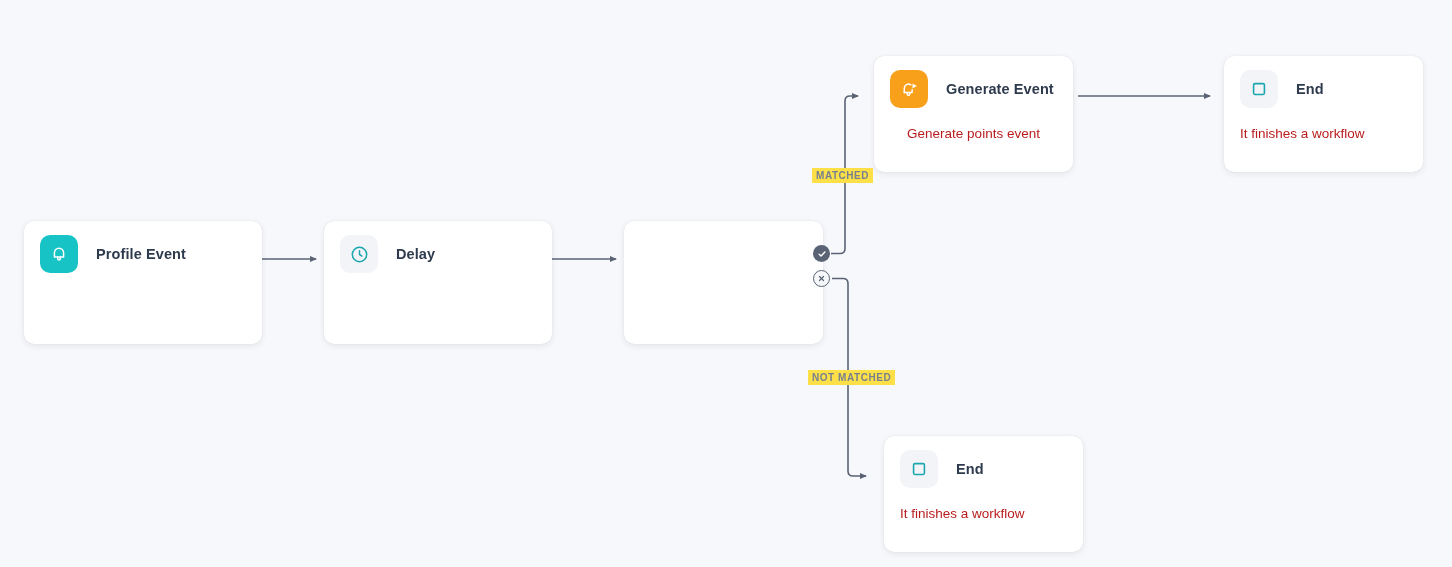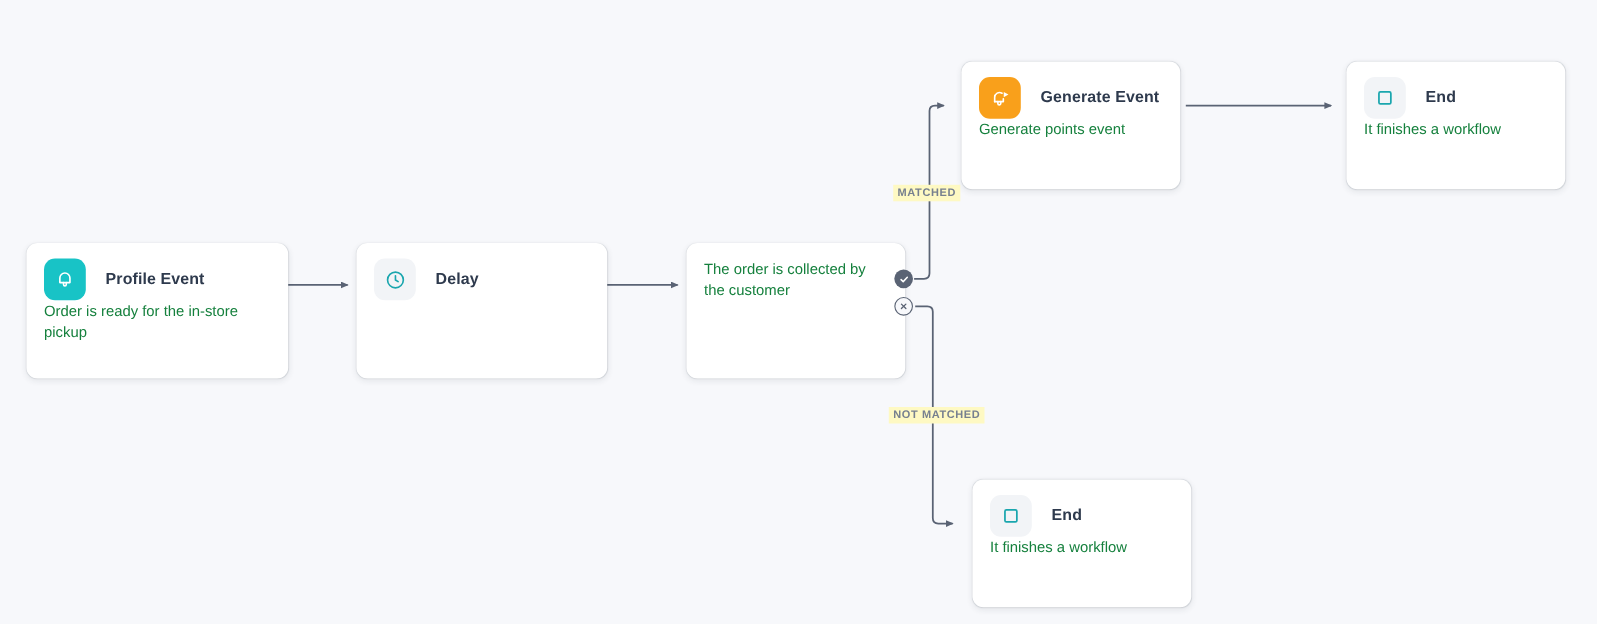--- a/index.html
+++ b/index.html
@@ -58,31 +58,31 @@
 
   .node-title {
     margin-left: 18px;
     font-size: 14.5px;
     font-weight: bold;
     color: #2e3a4d;
     letter-spacing: 0.1px;
     white-space: nowrap;
   }
   .node-desc {
-    margin-top: 0;
+    margin-top: 16px;
     font-size: 13.5px;
     line-height: 19px;
-    color: #15803d;
+    color: #b91c1c;
   }
 
   
   #node-profile-event  { left: 24px;   top: 221px; width: 238px; height: 123px; }
   #node-delay          { left: 324px;  top: 221px; width: 228px; height: 123px; }
   #node-profile-filter { left: 624px;  top: 221px; width: 199px; height: 123px; }
-  #node-generate-event { left: 874px;  top: 56px;  width: 199px; height: 116px; }
+  #node-generate-event { left: 874px;  top: 56px;  width: 199px; height: 116px; text-align: center; }
   #node-end-top        { left: 1224px; top: 56px;  width: 199px; height: 116px; }
   #node-end-bottom     { left: 884px;  top: 436px; width: 199px; height: 116px; }
 
   
   .badge {
     position: absolute;
     width: 17px;
     height: 17px;
     border-radius: 50%;
     display: flex;
@@ -103,21 +103,21 @@
   }
 
   
   .edge-label {
     position: absolute;
     font-size: 10px;
     font-weight: bold;
     letter-spacing: 0.55px;
     color: #77808f;
     white-space: nowrap;
-    background: #fef9c3;
+    background: #fde047;
     padding: 2px 4px;
   }
   #label-matched     { left: 812px; top: 168px; }
   #label-not-matched { left: 808px; top: 370px; }
 </style>
 </head>
 <body>
 
 <div id="canvas">
 
@@ -142,37 +142,35 @@
   <div class="node" id="node-profile-event">
     <div class="node-head">
       <div class="node-icon teal">
         <svg width="20" height="20" viewBox="0 0 24 24" fill="none" stroke="#ffffff" stroke-width="1.8" stroke-linecap="round" stroke-linejoin="round">
           <path d="M6.5 15.5 L6.5 10.5 A5.5 5.5 0 0 1 17.5 10.5 L17.5 15.5 Z"></path>
           <path d="M10.5 15.5 L10.5 17.6 A1.5 1.5 0 0 0 13.5 17.6 L13.5 15.5"></path>
         </svg>
       </div>
       <div class="node-title">Profile Event</div>
     </div>
-    <div class="node-desc">Order is ready for the in-store pickup</div>
   </div>
 
   <div class="node" id="node-delay">
     <div class="node-head">
       <div class="node-icon grey">
         <svg width="21" height="21" viewBox="0 0 24 24" fill="none" stroke="#1aa6ae" stroke-width="1.7" stroke-linecap="round" stroke-linejoin="round">
           <circle cx="12" cy="12" r="8.2"></circle>
           <path d="M12 7.6 L12 12 L14.8 13.8"></path>
         </svg>
       </div>
       <div class="node-title">Delay</div>
     </div>
   </div>
 
   <div class="node" id="node-profile-filter">
-    <div class="node-desc">The order is collected by the customer</div>
   </div>
 
   <div class="node" id="node-generate-event">
     <div class="node-head">
       <div class="node-icon orange">
         <svg width="21" height="21" viewBox="0 0 24 24" fill="none" stroke="#ffffff" stroke-width="1.7" stroke-linecap="round" stroke-linejoin="round">
           <path d="M6 15.3 L6 10.8 A5 5 0 0 1 13.6 6.6"></path>
           <path d="M6 15.3 L15 15.3 L15 12.4"></path>
           <path d="M9.3 15.3 L9.3 17.2 A1.5 1.5 0 0 0 12.3 17.2 L12.3 15.3"></path>
           <path d="M15.4 5.2 L20.3 8 L15.4 10.8 Z" fill="#ffffff" stroke="none"></path>

